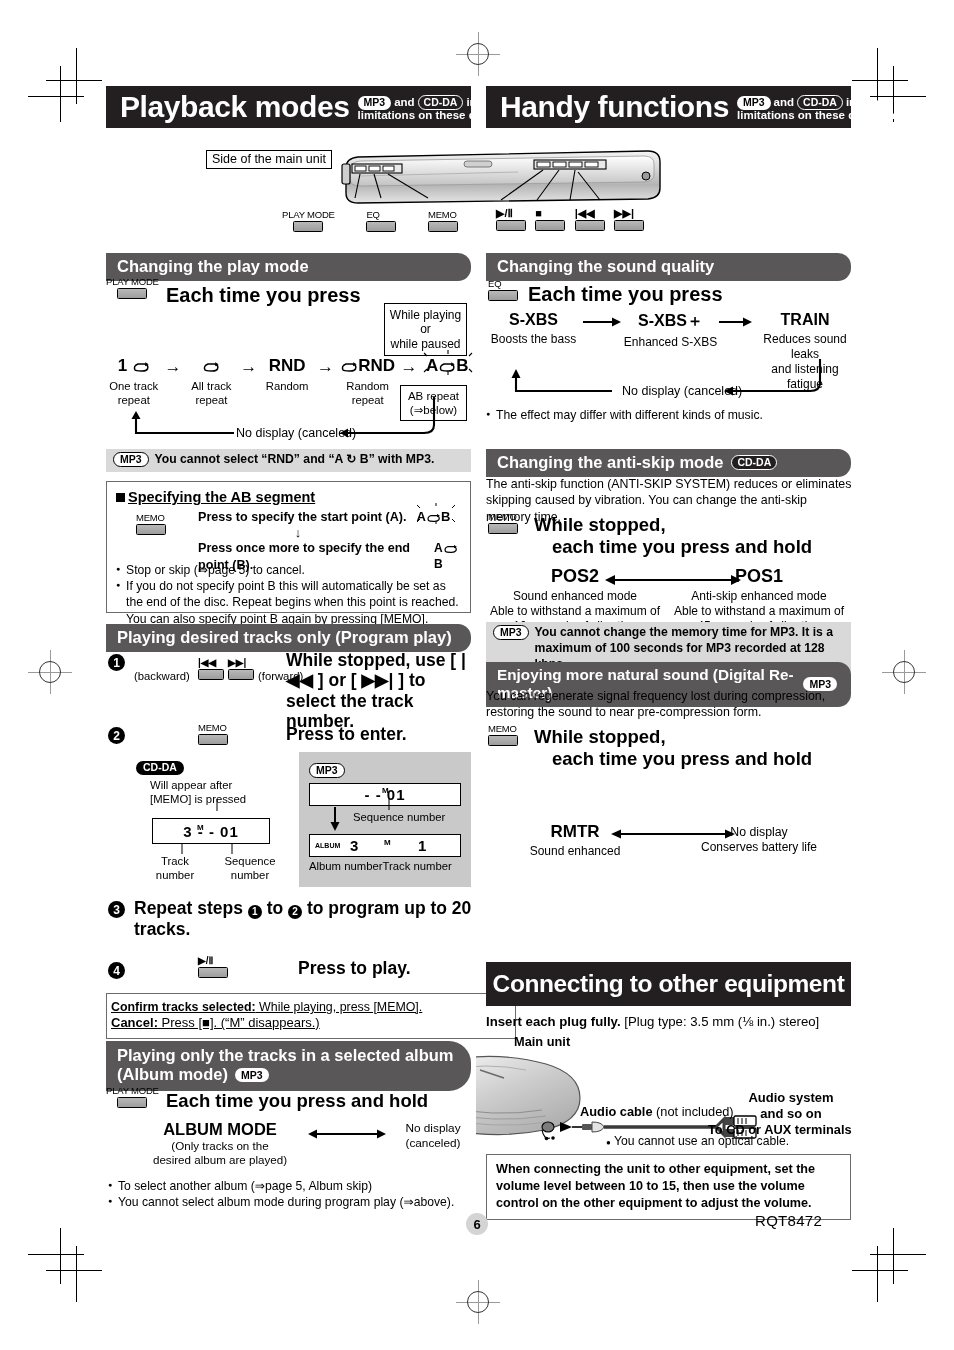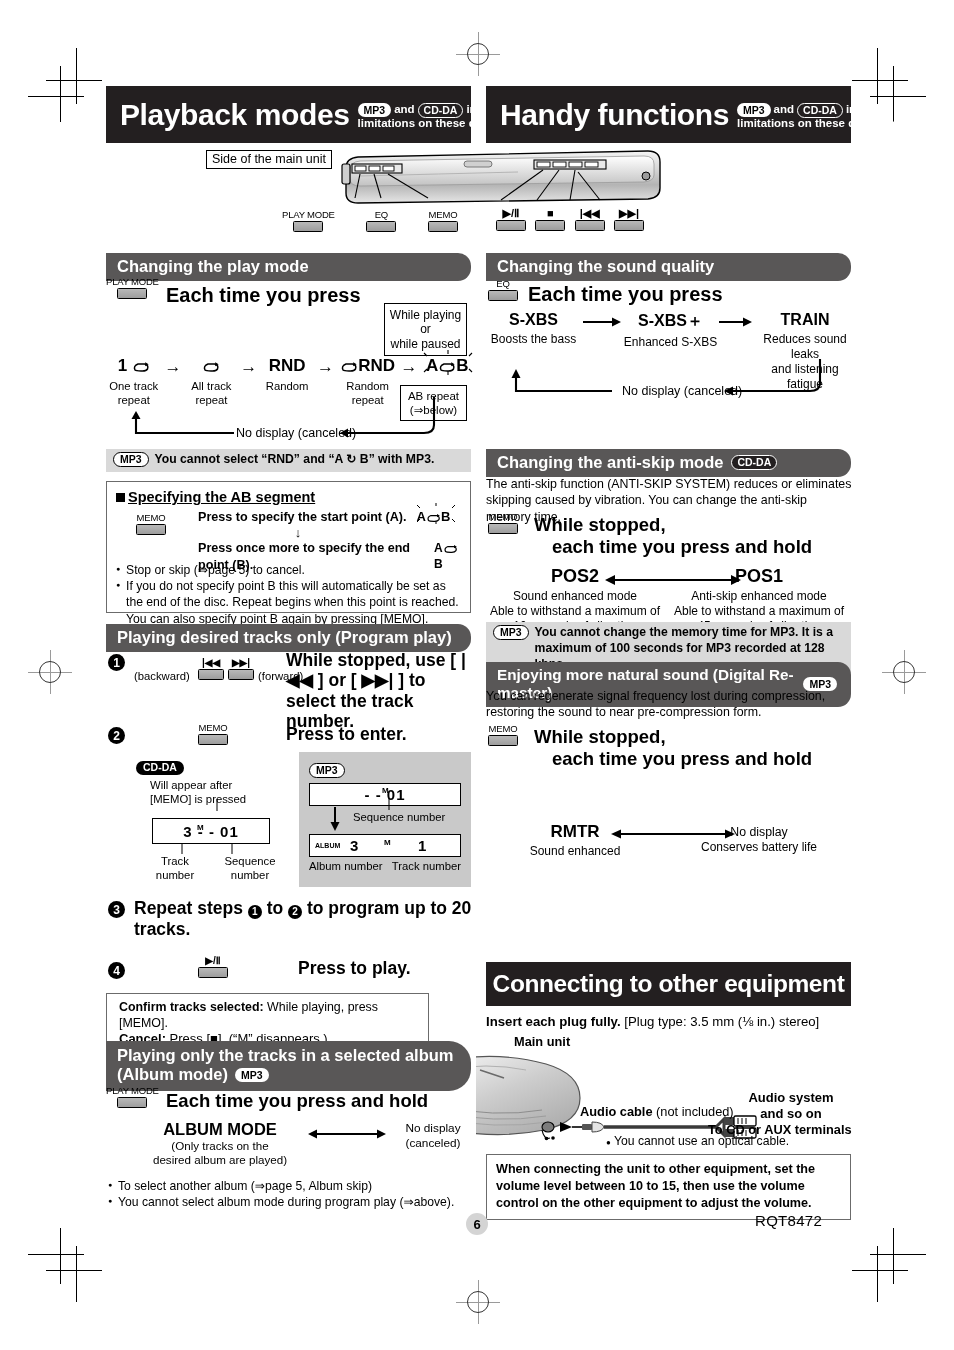--- a/index.html
+++ b/index.html
@@ -19,21 +19,21 @@
   .reg .ring {
     position: absolute; left: 11px; top: 11px; width: 22px; height: 22px;
     border: 1.2px solid #333; border-radius: 50%; background: transparent;
   }
   .reg .vl { position: absolute; left: 21.5px; top: 0; width: 1.2px; height: 44px; background: #9a9a9a; }
   .reg .hl { position: absolute; top: 21.5px; left: 0; height: 1.2px; width: 44px; background: #9a9a9a; }
 
   
   .titlebar {
     background: #231f20; color: #fff;
-    height: 57px; padding: 0 8px 0 14px;
+    height: 42px; padding: 0 8px 0 14px;
     display: flex; align-items: center;
   }
   .titlebar .tname {
     font-size: 30px; font-weight: bold; letter-spacing: -.4px; line-height: 1;
     white-space: nowrap;
   }
   .tb-note { margin-left: 8px; line-height: 1.02; padding-top: 3px; }
   .tb-note .l1 { font-size: 11.5px; font-weight: bold; display: flex; align-items: center; gap: 3px; white-space: nowrap;}
   .tb-note .l2 { font-size: 11.5px; font-weight: bold; white-space: nowrap; }
 
@@ -52,21 +52,21 @@
     background: #595757; color: #fff;
     border-radius: 0 13px 13px 0;
     padding: 4px 14px 5px 11px;
     font-size: 16.5px; font-weight: bold;
     display: flex; align-items: center; gap: 8px;
     line-height: 1.18;
   }
   .sechdr.two { border-radius: 0 22px 22px 0; }
 
   
-  .btnpic { display: inline-block; text-align: center; line-height: 1; }
+  .btnpic { display: inline-block; text-align: left; line-height: 1; }
   .btnpic .cap { font-size: 9.5px; letter-spacing: -.2px; display:block; margin-bottom: 1px; white-space: nowrap;}
   .btnpic .key {
     display: block; width: 30px; height: 11px; margin: 0 auto;
     background: linear-gradient(#b9b9b9,#9d9d9d);
     border: 1.2px solid #000; border-radius: 1.5px;
   }
   .btnpic .sym { font-size: 11px; font-weight: bold; display:block; margin-bottom:1px; }
 
   
   .big { font-size: 19.5px; font-weight: bold; line-height: 1.1; }
@@ -504,21 +504,21 @@
           <line x1="6" y1="0" x2="6" y2="12" stroke="#000" stroke-width="1"></line>
         </svg>
       <div class="sm" style="position:absolute;left:44px;top:4px;">Sequence number</div>
     </div>
     <div class="lcd" style="height:23px;justify-content:flex-start;padding-left:40px;">
       <span class="alb">ALBUM</span>
       <span>3</span>
       <span class="mm" style="left:74px;top:3px;">M</span>
       <span style="position:absolute;left:108px;">1</span>
     </div>
-    <div class="sm" style="display:flex;justify-content:space-between;margin-top:2px;">
+    <div class="sm" style="display:flex;margin-top:2px;">
       <span>Album number</span>
       <span>Track number</span>
     </div>
   </div>
 
   <div style="position:absolute;left:106px;top:898px;width:370px;">
     <span class="stepnum" style="position:absolute;left:2px;top:3px;">3</span>
     <div class="big" style="margin-left:28px;font-size:17.5px;line-height:1.2;">
       <span>Repeat steps</span>
       <span class="stepnum sm2">1</span>
@@ -530,21 +530,21 @@
 
   <div style="position:absolute;left:106px;top:958px;width:370px;height:28px;">
     <span class="stepnum" style="position:absolute;left:2px;top:4px;">4</span>
     <div class="btnpic" style="position:absolute;left:92px;top:-2px;">
       <span class="sym" style="font-size:10px;">▶/Ⅱ</span>
       <span class="key"></span>
     </div>
     <div class="big" style="position:absolute;left:192px;top:1px;font-size:17.5px;">Press to play.</div>
   </div>
 
-  <div class="box" style="position:absolute;left:106px;top:993px;width:323px;padding:5px 12px 6px;">
+  <div class="box" style="position:absolute;left:106px;top:993px;width:410px;padding:5px 4px 6px;text-decoration:underline;">
     <div class="txt" style="font-size:12.4px;">
       <b>Confirm tracks selected:</b><span> While playing, press [MEMO].</span>
     </div>
     <div class="txt" style="font-size:13px;">
       <b>Cancel:</b><span> Press [■]. (“M” disappears.)</span>
     </div>
   </div>
 
   <div class="sechdr two" style="position:absolute;left:106px;top:1041px;width:365px;flex-direction:column;align-items:flex-start;gap:0;padding-top:5px;padding-bottom:6px;">
     <span>Playing only the tracks in a selected album</span>
@@ -631,20 +631,21 @@
 
     <svg width="350" height="46" viewBox="0 0 350 46" style="position:absolute;left:8px;top:82px;">
       <path d="M22 14 L22 32 L118 32" stroke="#000" stroke-width="2.1" fill="none"></path>
       <path d="M22 10 L17.5 19 L26.5 19 Z" fill="#000"></path>
       <path d="M326 0 L326 24 Q326 32 316 32 L234 32" stroke="#000" stroke-width="2.1" fill="none"></path>
       <path d="M230 32 L239 27.5 L239 36.5 Z" fill="#000"></path>
     </svg>
     <div class="txt" style="position:absolute;left:136px;top:106px;font-size:12.5px;">No display (canceled)</div>
 
     <ul class="bul" style="position:absolute;left:0;top:130px;width:368px;">
+      <li>The effect may differ with different kinds of music.</li>
     </ul>
   </div>
 
   <div class="sechdr" style="position:absolute;left:486px;top:449px;width:365px;">
     <span>Changing the anti-skip mode</span>
     <span class="badge cdda-w">CD-DA</span>
   </div>
 
   <div style="position:absolute;left:486px;top:476px;width:370px;">
     <div class="txt" style="font-size:12.4px;width:366px;line-height:1.32;">The anti-skip function (ANTI-SKIP SYSTEM) reduces or eliminates skipping caused by vibration. You can change the anti-skip memory time.</div>

